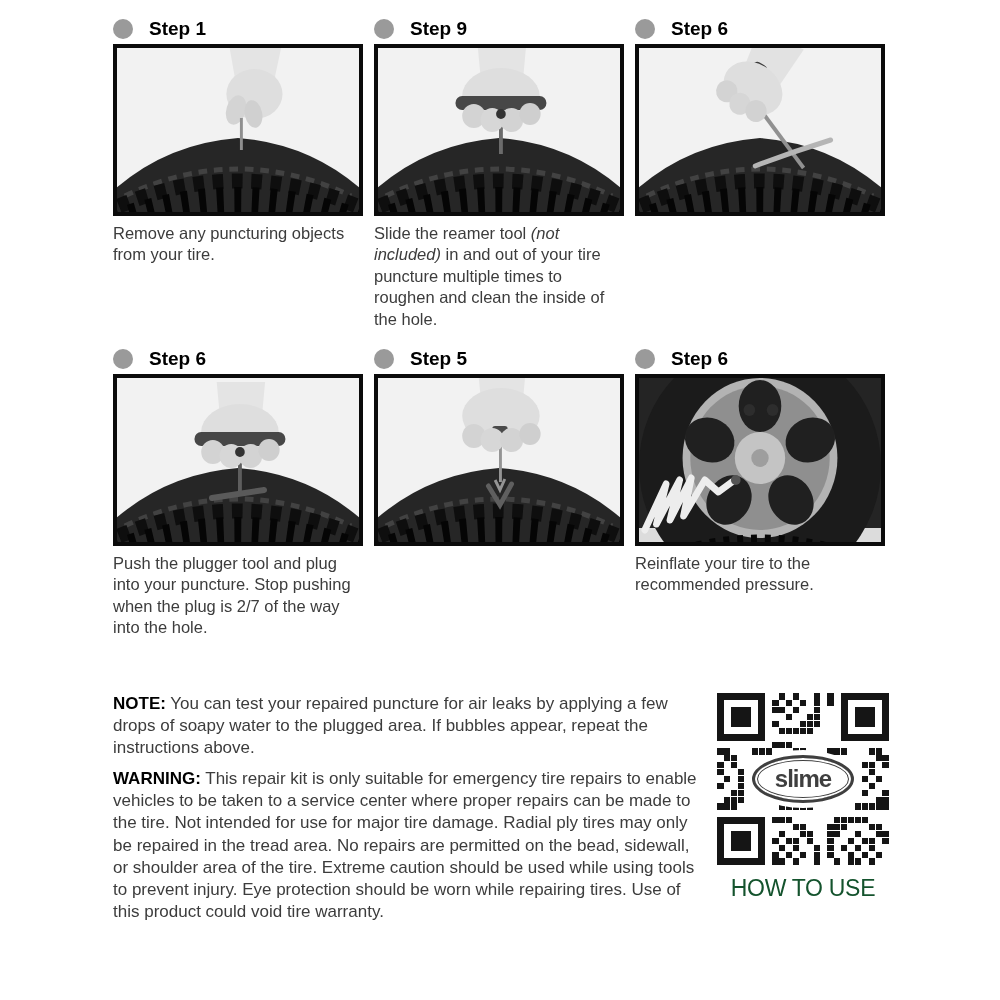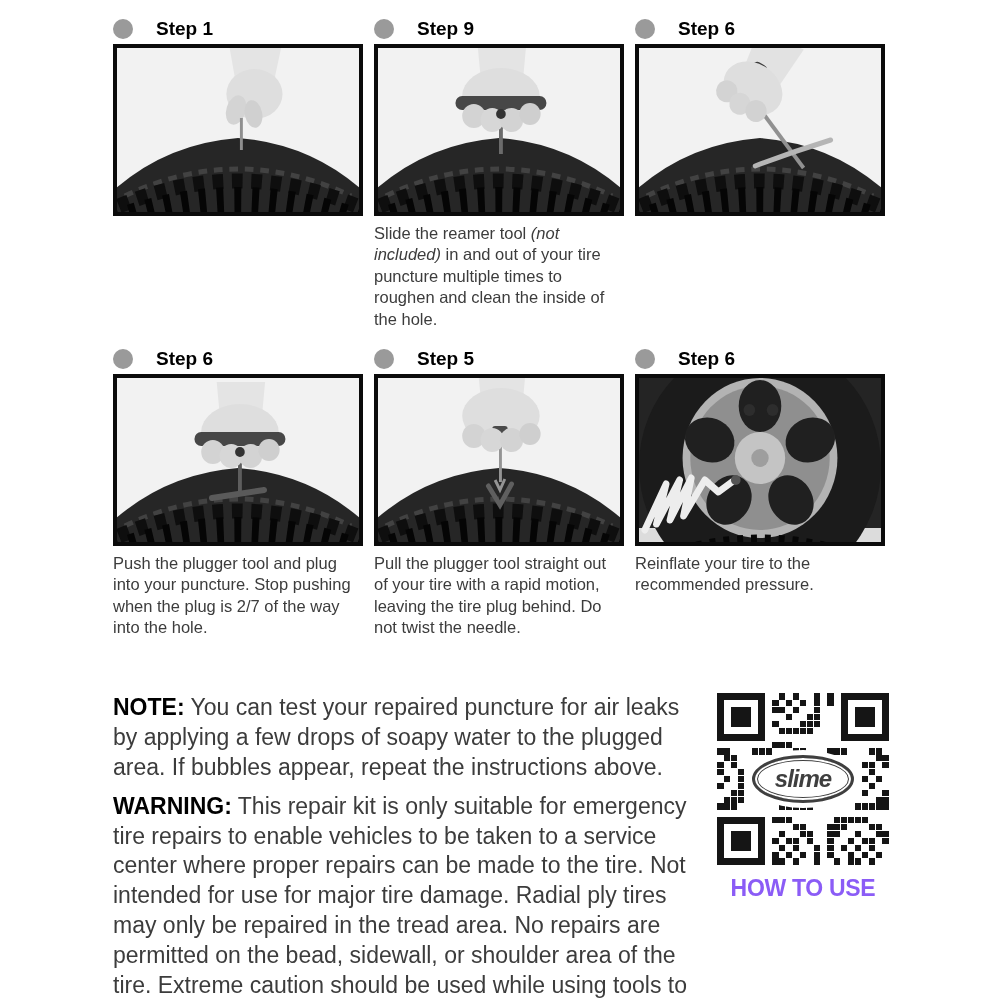--- a/index.html
+++ b/index.html
@@ -3,46 +3,46 @@
 <meta charset="utf-8">
 <style>
   html,body{margin:0;padding:0;}
   body{
     width:1000px;height:1000px;background:#ffffff;overflow:hidden;
     font-family:"Liberation Sans",sans-serif;color:#111;
   }
   .page{padding:14px 110px 0 113px;}
   .title{font-size:25px;font-weight:bold;margin:0 0 13px;letter-spacing:-0.3px;color:#000;}
   .grid{display:grid;grid-template-columns:250px 250px 250px;column-gap:11px;}
-  .step-h{display:flex;align-items:center;gap:23px;height:30px;}
+  .step-h{display:flex;align-items:center;gap:16px;height:30px;}
   .dot{width:20px;height:20px;border-radius:50%;background:#9a9a9a;flex:0 0 auto;}
   .step-label{font-size:19px;font-weight:bold;margin:0;color:#000;}
   .frame{margin:0;border:4px solid #0b0b0b;height:164px;background:#f2f2f2;overflow:hidden;}
   .frame.dark{background:#242424;}
   .frame svg{display:block;width:100%;height:100%;}
   .cap{margin:7px 0 0;font-size:16.5px;line-height:1.3;color:#3c3c3c;}
   .cap em{font-style:italic;}
   .row1 .cap{min-height:121px;}
   .row2 .cap{min-height:108px;}
   .bottom{display:flex;margin-top:32px;gap:16px;}
   .notes{width:588px;}
-  .note,.warning{font-size:23px;line-height:1.3;color:#3c3c3c;margin:0;}
+  .note,.warning{font-size:17px;line-height:1.3;color:#3c3c3c;margin:0;}
   .note{margin-bottom:9px;}
   .note strong,.warning strong{color:#000;font-weight:bold;}
   .qr-block{width:172px;text-align:center;}
   .qr-wrap{position:relative;width:172px;height:172px;margin:0 auto;}
   .qr-wrap svg{width:172px;height:172px;display:block;}
   .qr-logo{
     position:absolute;left:50%;top:50%;transform:translate(-50%,-50%);
     width:96px;height:42px;background:#fff;border:3px solid #3f3f3f;border-radius:50%;
     display:flex;align-items:center;justify-content:center;
     box-shadow:inset 0 0 0 2px #fff, inset 0 0 0 3px #3f3f3f, 0 0 0 5px #fff;
   }
-  .qr-logo span{font-weight:bold;font-style:italic;font-size:24px;color:#3f3f3f;letter-spacing:-1px;}
-  .qr-caption{font-size:23px;font-weight:bold;color:#8b5cf6;margin-top:10px;letter-spacing:-0.3px;}
+  .qr-logo span{font-weight:bold;font-size:24px;color:#3f3f3f;letter-spacing:-1px;}
+  .qr-caption{font-size:23px;font-weight:normal;color:#14532d;margin-top:10px;letter-spacing:-0.3px;}
   .defs-holder{position:absolute;width:0;height:0;overflow:hidden;}
 </style>
 </head>
 <body>
 
 <svg class="defs-holder" aria-hidden="true">
   <defs>
     <g id="tire">
       <path d="M-12,168 L-12,150 Q45,96 125,90 Q205,96 262,150 L262,168 Z" fill="#262626"></path>
       <path d="M8,148 Q125,94 242,148" stroke="#424242" stroke-width="5" fill="none" stroke-dasharray="9 7"></path>
@@ -75,20 +75,21 @@
       <figure class="frame">
         <svg viewBox="0 0 250 164" preserveAspectRatio="none">
           <use href="#tire"></use>
           <path d="M116,-2 L170,-2 L162,34 L124,42 Z" fill="#e4e4e4"></path>
           <ellipse cx="142" cy="46" rx="29" ry="25" fill="#dedede"></ellipse>
           <ellipse cx="123" cy="62" rx="10" ry="15" fill="#d4d4d4" transform="rotate(18 123 62)"></ellipse>
           <ellipse cx="141" cy="66" rx="9" ry="14" fill="#d0d0d0" transform="rotate(-12 141 66)"></ellipse>
           <rect x="127" y="70" width="3" height="32" fill="#8f8f8f"></rect>
         </svg>
       </figure>
+      <p class="cap"><span>Remove any puncturing objects from your tire.</span><em></em><span></span></p>
     </article>
 
     <article class="step">
       <header class="step-h">
         <span class="dot"></span>
         <h2 class="step-label">Step 9</h2>
       </header>
       <figure class="frame">
         <svg viewBox="0 0 250 164" preserveAspectRatio="none">
           <use href="#tire"></use>
@@ -159,21 +160,20 @@
           <path d="M114,108 L126,127 L138,106" stroke="#5f5f5f" stroke-width="5" fill="none" stroke-linecap="round"></path>
           <rect x="125" y="56" width="3" height="48" fill="#949494"></rect>
           <path d="M121,102 L126,112 L131,101" stroke="#949494" stroke-width="3" fill="none"></path>
           <g transform="translate(0,-10)">
             <use href="#fist"></use>
             <rect x="118" y="58" width="16" height="10" rx="3" fill="#4a4a4a"></rect>
             <use href="#fingers"></use>
           </g>
         </svg>
       </figure>
-      <p class="cap"><span>Pull the plugger tool straight out of your tire with a rapid motion, leaving the tire plug behind. Do not twist the needle.</span><em></em><span></span></p>
     </article>
 
     <article class="step">
       <header class="step-h">
         <span class="dot"></span>
         <h2 class="step-label">Step 6</h2>
       </header>
       <figure class="frame dark">
         <svg viewBox="0 0 250 164" preserveAspectRatio="none">
           <rect x="0" y="150" width="250" height="14" fill="#dcdcdc"></rect>

